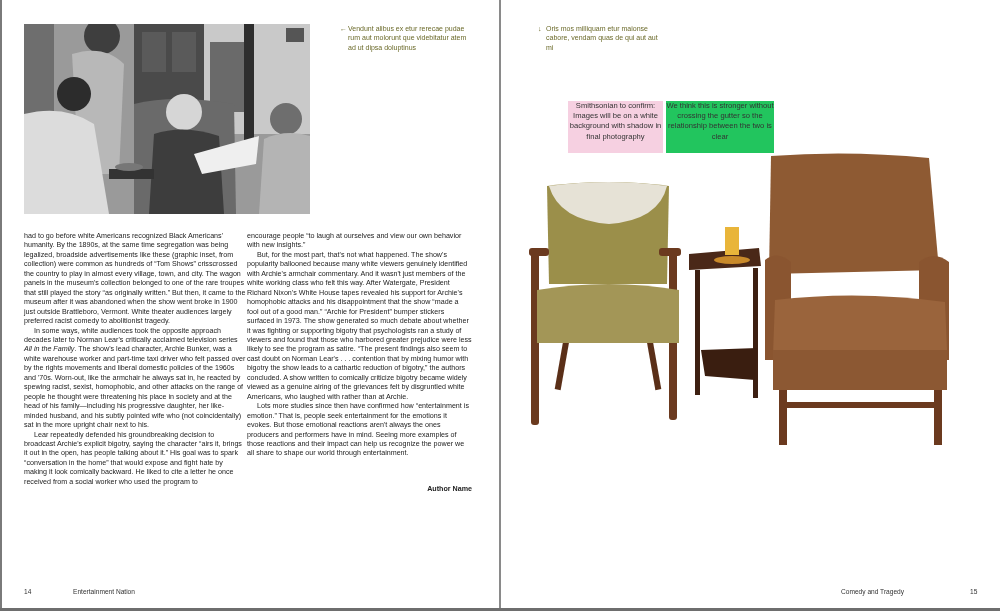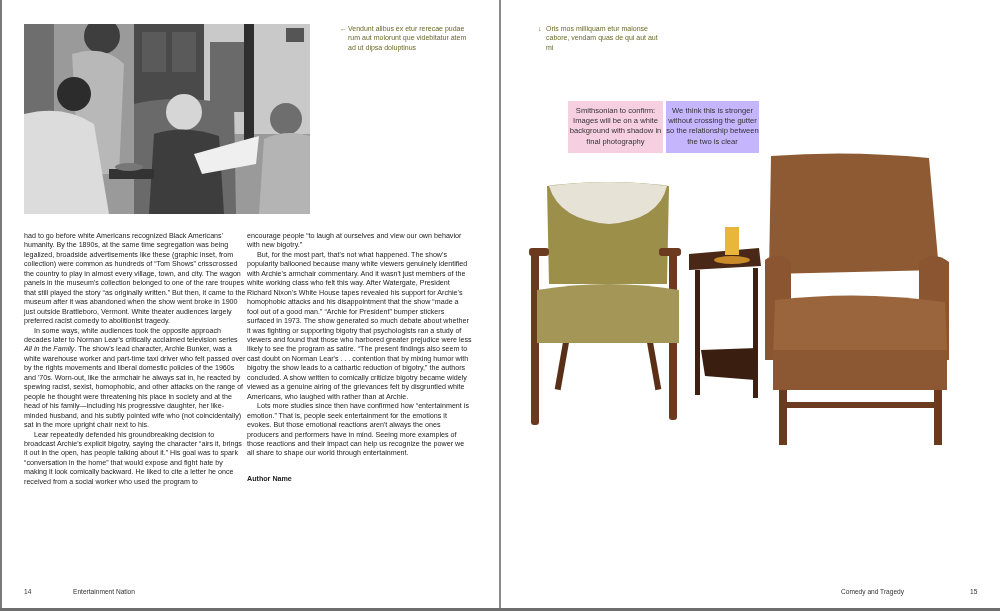--- a/index.html
+++ b/index.html
@@ -23,28 +23,28 @@
     .sidenote .arrow { position: absolute; left: -8px; top: 0; }
     .sidenote-left { left: 346px; top: 24px; width: 124px; }
     .sidenote-right { left: 45px; top: 24px; width: 120px; }
 
     .col { position: absolute; top: 232px; font-size: 7.15px; line-height: 9.45px; color: #222; }
     .col p { text-indent: 0; }
     .col p.ind { text-indent: 10px; }
     .col em { }
     .col-1 { left: 22px; width: 222px; }
     .col-2 { left: 245px; width: 225px; }
-    .author { font-weight: bold; margin-top: 16px; }
+    .author { font-weight: bold; margin-top: 26px; text-align: right; }
 
     .folio { position: absolute; top: 588px; font-size: 6.6px; color: #333; }
 
     
-    .note-box { position: absolute; top: 101px; height: 52px; font-size: 7.6px; line-height: 10.2px; text-align: center; color: #333; padding-top: 5px; }
+    .note-box { position: absolute; top: 101px; height: 52px; font-size: 7.6px; line-height: 10.2px; text-align: center; color: #333; }
     .note-pink { left: 67px; width: 95px; background: #f6d0e1; }
-    .note-blue { left: 165px; width: 93px; background: #c4b5fd; }
+    .note-blue { left: 165px; width: 108px; background: #22c55e; }
 
     .furniture { position: absolute; left: 28px; top: 150px; width: 450px; height: 300px; }
   </style>
 </head>
 <body>
 
 <div class="spread">
   <div class="frame-left"></div>
   <div class="gutter"></div>
   <div class="frame-bottom"></div>
@@ -81,21 +81,21 @@
       <span>Vendunt alibus ex etur rerecae pudae rum aut molorunt que videbitatur atem ad ut dipsa doluptinus</span>
     </div>
 
     <div class="col col-1">
       <p>had to go before white Americans recognized Black Americans' humanity. By the 1890s, at the same time segregation was being legalized, broadside advertisements like these (graphic inset, from collection) were common as hundreds of “Tom Shows” crisscrossed the country to play in almost every village, town, and city. The wagon panels in the museum's collection belonged to one of the rare troupes that still played the story “as originally written.” But then, it came to the museum after it was abandoned when the show went broke in 1900 just outside Brattleboro, Vermont. White theater audiences largely preferred racist comedy to abolitionist tragedy.</p>
       <p class="ind"><span>In some ways, white audiences took the opposite approach decades later to Norman Lear's critically acclaimed television series </span><em>All in the Family</em><span>. The show's lead character, Archie Bunker, was a white warehouse worker and part-time taxi driver who felt passed over by the rights movements and liberal domestic policies of the 1960s and '70s. Worn-out, like the armchair he always sat in, he reacted by spewing racist, sexist, homophobic, and other attacks on the range of people he thought were threat­ening his place in society and at the head of his family—including his progressive daughter, her like-minded husband, and his subtly pointed wife who (not coincidentally) sat in the more upright chair next to his.</span></p>
       <p class="ind">Lear repeatedly defended his groundbreaking decision to broadcast Archie's explicit bigotry, saying the character “airs it, brings it out in the open, has people talking about it.” His goal was to spark “conversation in the home” that would expose and fight hate by making it look comically backward. He liked to cite a letter he once received from a social worker who used the program to</p>
     </div>
 
     <div class="col col-2">
-      <p>encourage people “to laugh at ourselves and view our own behavior with new bigotry.”</p>
+      <p>encourage people “to laugh at ourselves and view our own behavior with new insights.”</p>
       <p class="ind">But, for the most part, that's not what happened. The show's popularity ballooned because many white viewers genuinely identified with Archie's armchair commentary. And it wasn't just members of the white working class who felt this way. After Watergate, President Richard Nixon's White House tapes revealed his support for Archie's homophobic attacks and his disappoint­ment that the show “made a fool out of a good man.” “Archie for President” bumper stickers surfaced in 1973. The show generated so much debate about whether it was fighting or supporting bigotry that psychologists ran a study of viewers and found that those who harbored greater prejudice were less likely to see the program as satire. “The present findings also seem to cast doubt on Norman Lear's . . . contention that by mixing humor with bigotry the show leads to a cathartic reduction of bigotry,” the authors concluded. A show written to comically criticize bigotry became widely viewed as a genuine airing of the grievances felt by disgruntled white Americans, who laughed with rather than at Archie.</p>
       <p class="ind">Lots more studies since then have confirmed how “entertain­ment is emotion.” That is, people seek entertainment for the emotions it evokes. But those emotional reactions aren't always the ones producers and performers have in mind. Seeing more examples of those reactions and their impact can help us recog­nize the power we all share to shape our world through entertainment.</p>
       <p class="author">Author Name</p>
     </div>
 
     <div class="folio" style="left:22px;">14</div>
     <div class="folio" style="left:71px;">Entertainment Nation</div>
   </div>
 
   <div class="page page-right">

